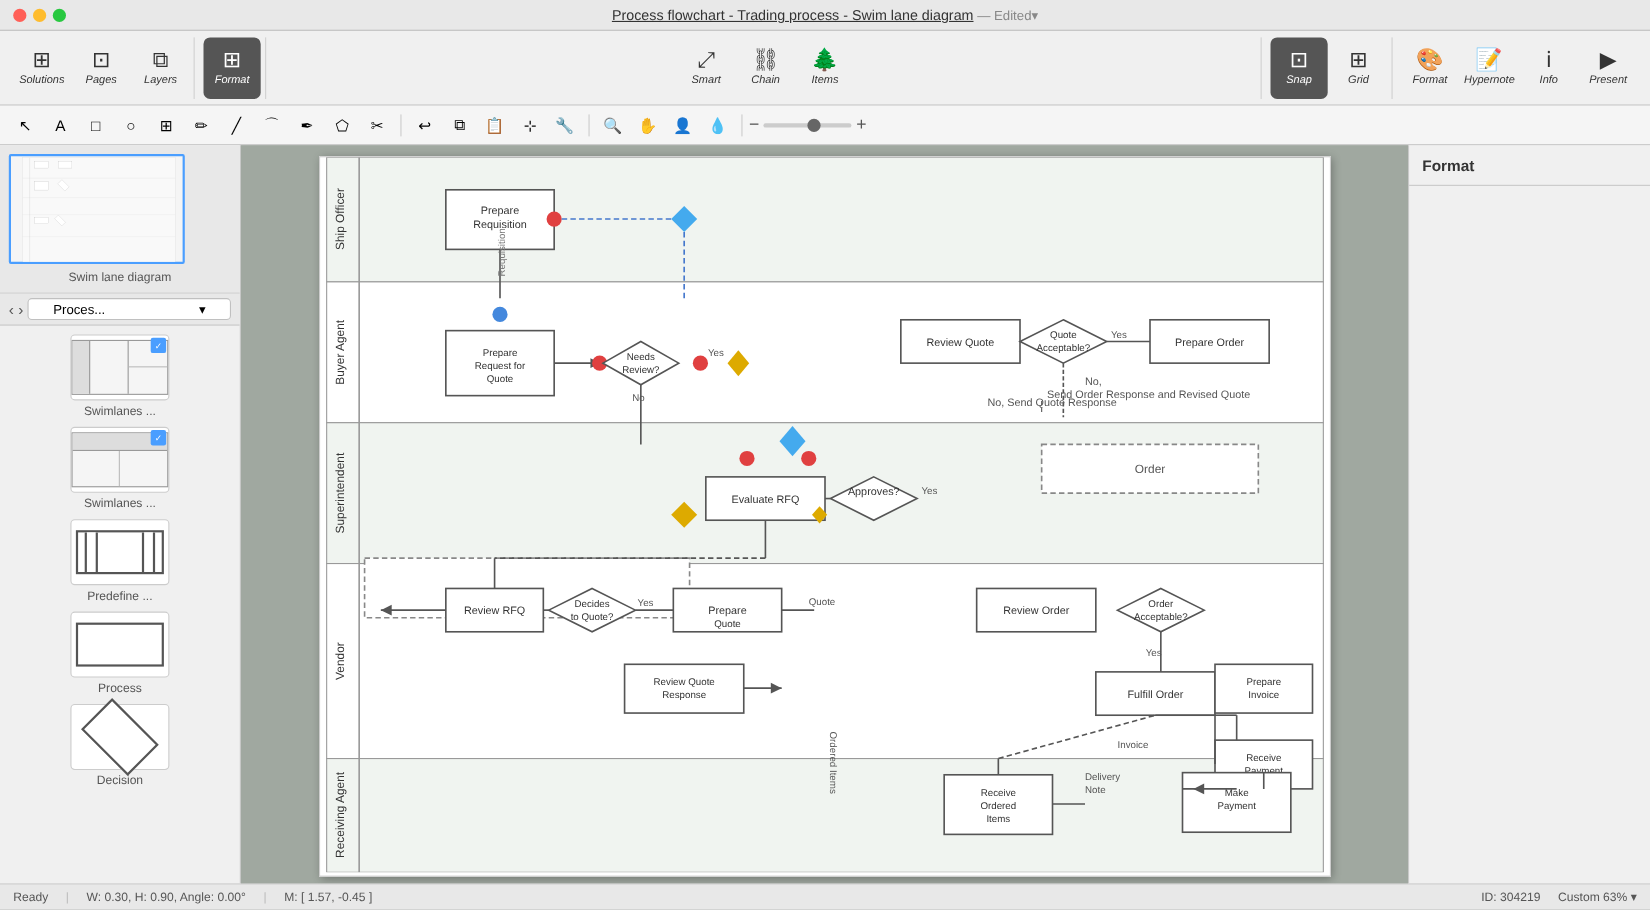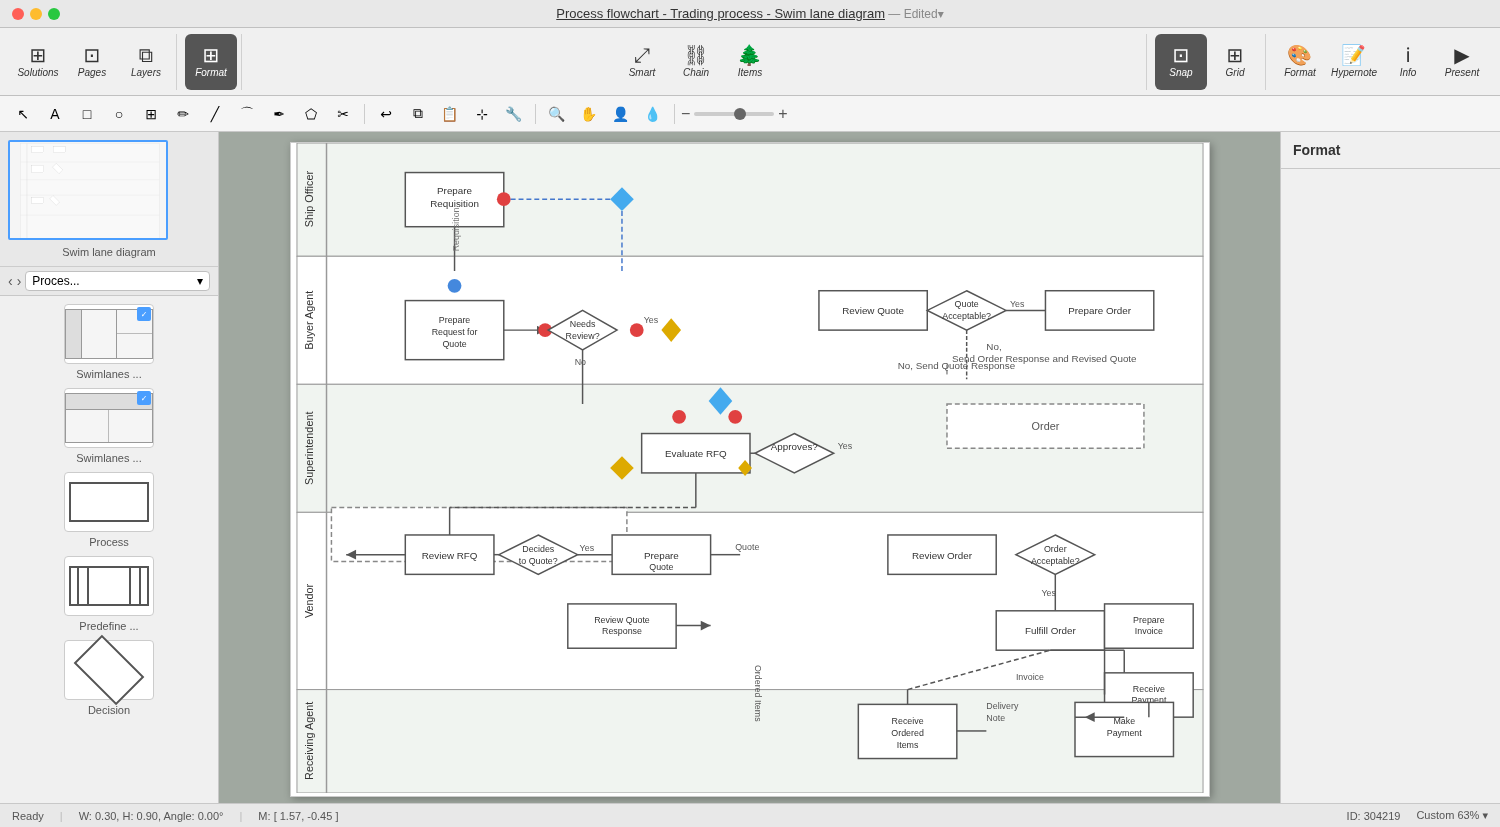--- a/index.html
+++ b/index.html
@@ -106,21 +106,21 @@
       background: #e8e8e8;
       border-bottom: 1px solid #c8c8c8;
       gap: 4px;
     }
     .nav-arrow { font-size: 14px; cursor: pointer; color: #555; }
     .panel-title-select {
       flex: 1;
       background: white;
       border: 1px solid #c0c0c0;
       border-radius: 4px;
-      padding: 2px 6px;
+      padding: 2px 22px;
       font-size: 12px;
       display: flex; align-items: center; justify-content: space-between;
       cursor: pointer;
     }
     #shapes-container {
       overflow-y: auto;
       flex: 1;
       padding: 8px;
       display: flex;
       flex-direction: column;
@@ -479,30 +479,30 @@
               <div></div>
             </div>
           </div>
         </div>
         <span class="shape-label">Swimlanes ...</span>
       </div>
 
 
       <div class="shape-group">
         <div class="shape-item">
+          <div class="predefine-shape"></div>
+        </div>
+        <span class="shape-label">Predefine ...</span>
+      </div>
+
+      <div class="shape-group">
+        <div class="shape-item">
           <div class="process-shape"></div>
         </div>
         <span class="shape-label">Process</span>
-      </div>
-
-      <div class="shape-group">
-        <div class="shape-item">
-          <div class="predefine-shape"></div>
-        </div>
-        <span class="shape-label">Predefine ...</span>
       </div>
 
       <div class="shape-group">
         <div class="shape-item">
           <div class="decision-shape"></div>
         </div>
         <span class="shape-label">Decision</span>
       </div>
 
     </div>

